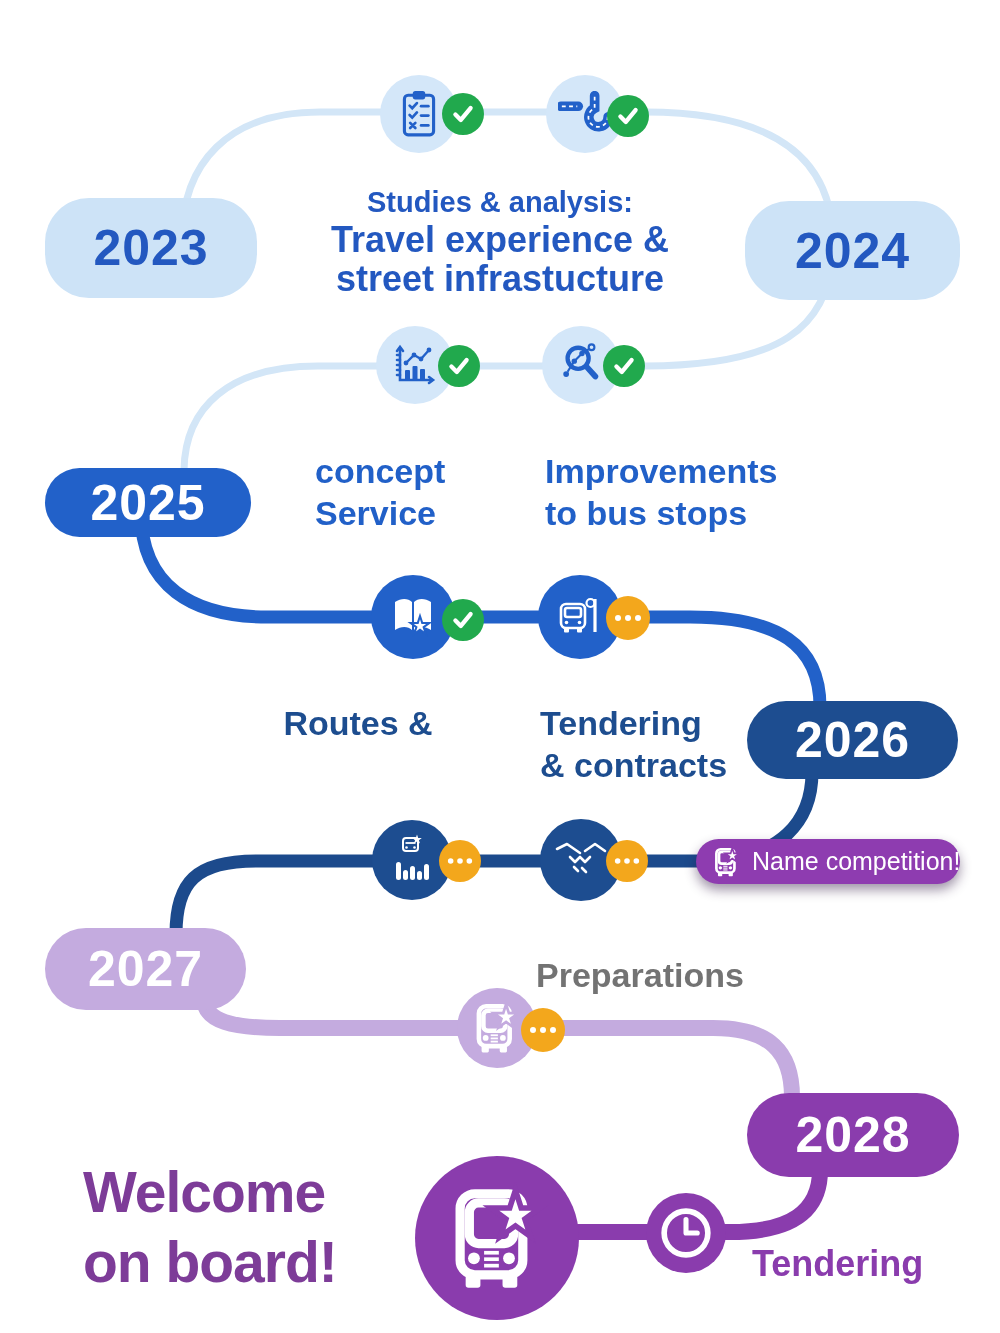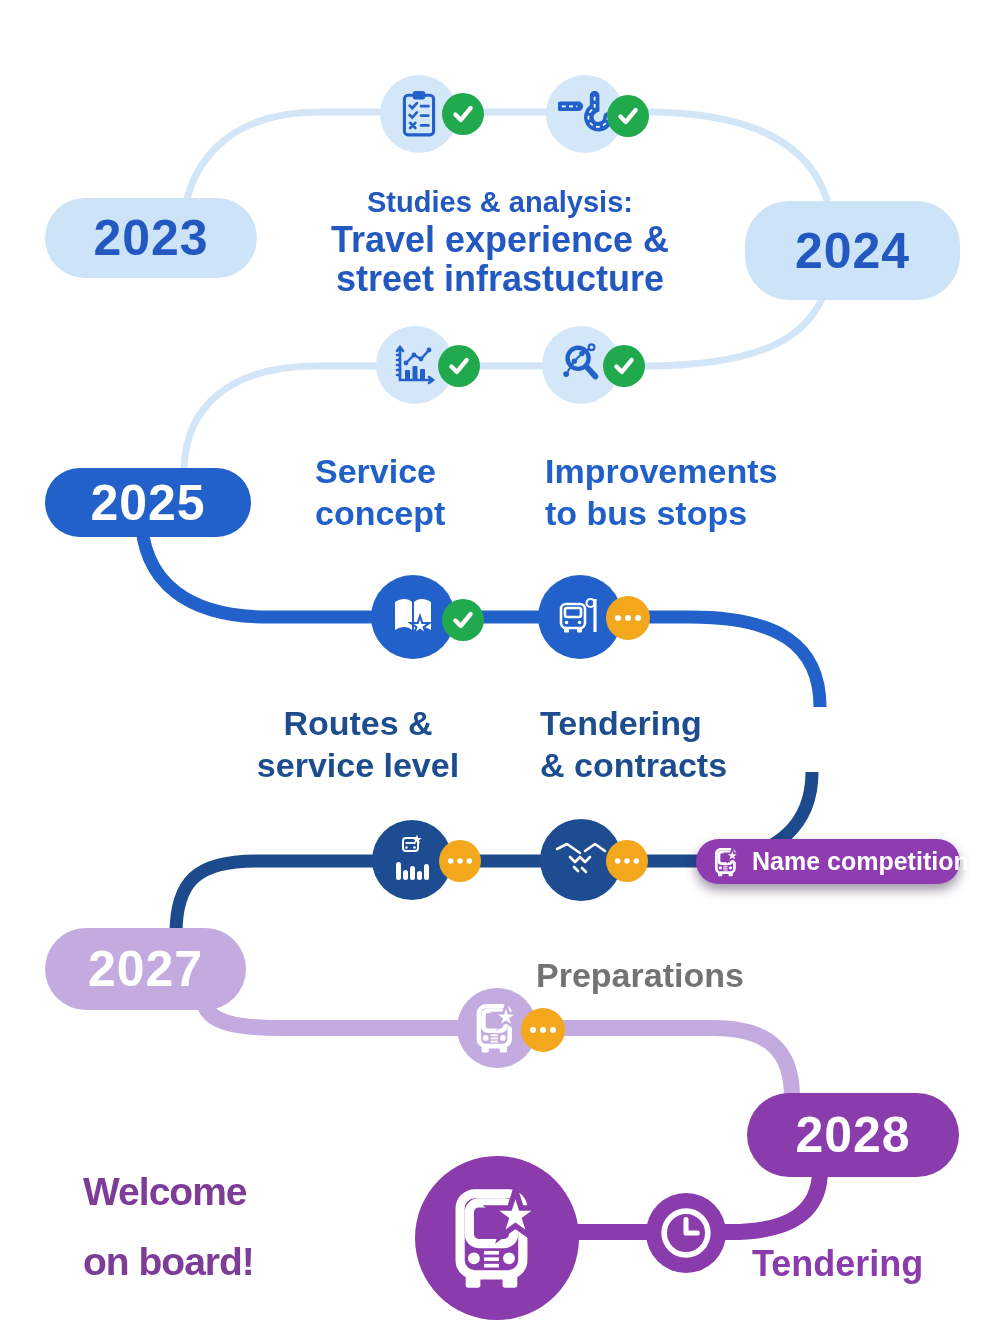--- a/index.html
+++ b/index.html
@@ -23,42 +23,43 @@
   .mini.green{background:#21a94d;}
   .mini.orange{background:#f3a71c;}
   .txt{position:absolute;z-index:2;font-weight:700;}
   .studies{color:#2358c0;text-align:center;}
   .studies .small{font-size:29px;line-height:36px;}
   .studies .big{font-size:36px;line-height:39px;}
   .blue-label{color:#2160c8;font-size:34px;line-height:42px;}
   .navy-label{color:#1d4d8f;font-size:34px;line-height:42px;}
   .lilac-label{color:#737373;font-size:34px;}
   .purple-label{color:#8a3cad;font-size:36px;}
-  .welcome{color:#7d3c98;font-size:39px;line-height:70px;letter-spacing:-1px;}
+  .welcome{color:#7d3c98;font-size:57px;line-height:70px;letter-spacing:-1px;}
   .namebadge{position:absolute;z-index:4;background:#8e3cb0;border-radius:23px;display:flex;align-items:center;
              box-shadow:0 6px 12px rgba(45,20,65,.45);color:#8e3cb0;}
-  .namebadge span.lbl{color:#fff;font-weight:700;font-size:25px;white-space:nowrap;}
+  .namebadge span.lbl{color:#fff;font-weight:400;font-size:25px;white-space:nowrap;}
   .icon{display:flex;align-items:center;justify-content:center;}
 </style>
 </head>
 <body>
 
 <div class="canvas">
 
   <svg class="paths" width="1000" height="1333" viewBox="0 0 1000 1333">
     <path d="M 182,240 C 182,163 228,112 320,112 L 645,112 C 777,112 833,160 833,243 C 833,330 777,366 645,366 L 318,366 C 228,366 185,408 184,470" fill="none" stroke="#d3e6f7" stroke-width="7"></path>
     <path d="M 141,512 C 141,586 192,617 268,617 L 690,617 C 778,617 820,645 820,707" fill="none" stroke="#2261c9" stroke-width="13"></path>
     <path d="M 812,772 C 812,822 780,858 710,861 L 256,861 C 196,861 176,882 176,934" fill="none" stroke="#1c4a8c" stroke-width="13"></path>
     <path d="M 204,998 C 204,1022 234,1028 280,1028 L 713,1028 C 770,1028 792,1052 792,1097" fill="none" stroke="#c4abdf" stroke-width="16"></path>
     <path d="M 820,1170 C 820,1212 790,1232 730,1232 L 497,1232" fill="none" stroke="#8a3cad" stroke-width="16"></path>
   </svg>
 
-  <div class="pill lb" style="left:45px;top:198px;width:212px;height:80px;">2023</div>
+  <div class="pill lb" style="left:45px;top:198px;width:212px;height:100px;">2023</div>
   <div class="pill lb" style="left:745px;top:201px;width:215px;height:99px;">2024</div>
   <div class="pill royal" style="left:45px;top:448px;width:206px;height:69px;margin-top:20px;">2025</div>
+  <div class="pill navy" style="left:747px;top:701px;width:211px;height:78px;">2026</div>
   <div class="pill lilac" style="left:45px;top:928px;width:201px;height:82px;">2027</div>
   <div class="pill purple" style="left:747px;top:1093px;width:212px;height:84px;">2028</div>
 
   <div class="node lb" style="left:380px;top:75px;width:78px;height:78px;">
     <span class="icon">
       <svg width="46" height="50" viewBox="0 0 44 48">
         <rect x="8" y="6" width="28" height="38" rx="3.5" fill="none" stroke="#2261c9" stroke-width="3"></rect>
         <rect x="16" y="2" width="12" height="8" rx="2.5" fill="#2261c9"></rect>
         <g stroke="#2261c9" stroke-width="2.6" fill="none" stroke-linecap="round">
           <path d="M13,16 l2.5,2.5 L20,13.5"></path>
@@ -160,22 +161,22 @@
   </div>
   <div class="mini green" style="left:603px;top:345px;width:42px;height:42px;">
     <span class="icon">
       <svg width="26" height="26" viewBox="0 0 24 24">
           <path d="M5,12.5 L10,17.5 L19,6.5" fill="none" stroke="#fff" stroke-width="4" stroke-linecap="round" stroke-linejoin="round"></path>
         </svg>
     </span>
   </div>
 
   <div class="txt blue-label" style="left:315px;top:450px;width:230px;">
+    <div>concept</div>
     <div>Service</div>
-    <div>concept</div>
   </div>
   <div class="txt blue-label" style="left:545px;top:450px;width:270px;">
     <div>Improvements</div>
     <div>to bus stops</div>
   </div>
 
   <div class="node royal" style="left:371px;top:575px;width:84px;height:84px;">
     <span class="icon">
       <svg width="52" height="48" viewBox="0 0 52 48">
         <g fill="#ffffff">
@@ -217,21 +218,20 @@
             <circle cx="5" cy="6" r="3"></circle>
             <circle cx="15" cy="6" r="3"></circle>
             <circle cx="25" cy="6" r="3"></circle>
           </g>
         </svg>
     </span>
   </div>
 
   <div class="txt navy-label" style="left:248px;top:702px;width:220px;text-align:center;">
     <div>Routes &amp;</div>
-    <div>service level</div>
   </div>
   <div class="txt navy-label" style="left:540px;top:702px;width:210px;">
     <div>Tendering</div>
     <div>&amp; contracts</div>
   </div>
 
   <div class="node navy" style="left:372px;top:820px;width:80px;height:80px;">
     <span class="icon">
       <svg width="48" height="52" viewBox="0 0 48 52">
         <rect x="15" y="4" width="15" height="13" rx="3" fill="none" stroke="#fff" stroke-width="2"></rect>

